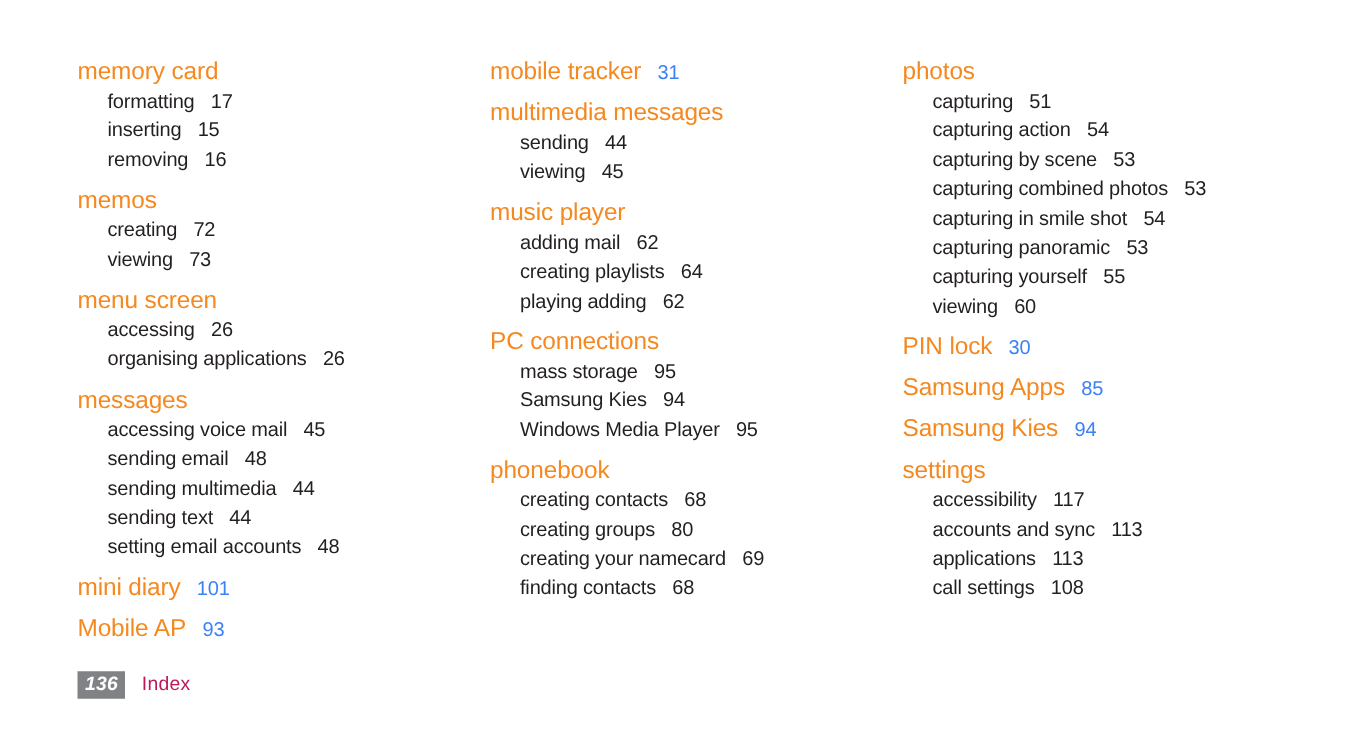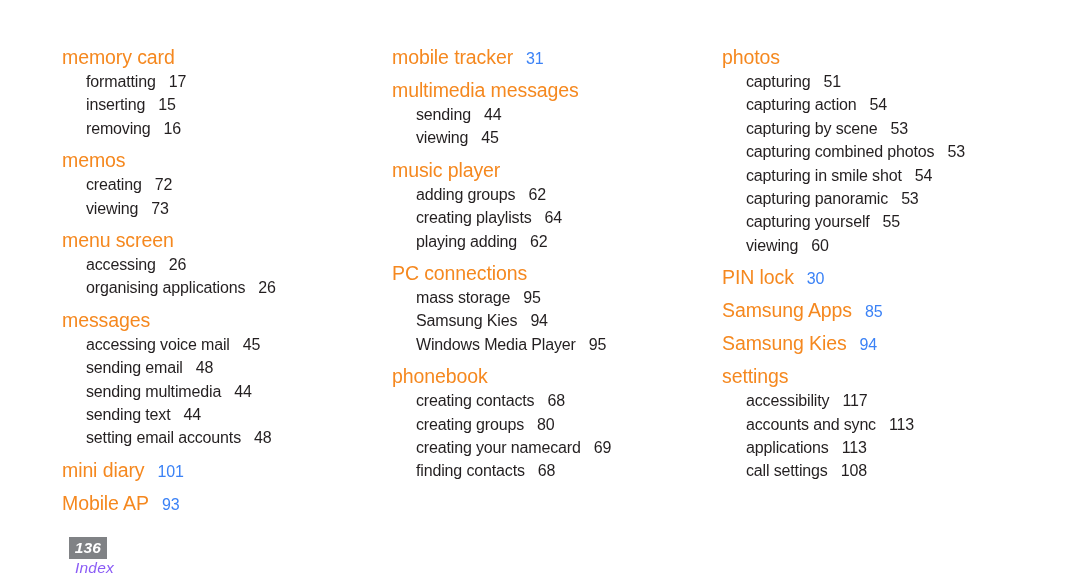--- a/index.html
+++ b/index.html
@@ -82,36 +82,34 @@
   .entry-group.standalone {
     margin-bottom: 7px;
   }
 
   
   .footer {
     position: absolute;
     left: 62px;
     top: 537px;
     display: flex;
-    flex-direction: column;
     align-items: center;
   }
   .page-badge {
     background: #808285;
     color: #ffffff;
     font-style: italic;
     font-weight: bold;
     font-size: 15.5px;
     line-height: 19px;
     padding: 1px 6px 2px 6px;
     letter-spacing: 0.2px;
   }
   .footer-label {
-    color: #8b5cf6;
-    font-style: italic;
+    color: #be185d;
     font-size: 15.5px;
     margin-left: 13px;
     letter-spacing: 0.2px;
   }
 </style>
 </head>
 <body>
 
 <div id="index-page">
 
@@ -152,21 +150,21 @@
         <div class="entry-group standalone">
           <div class="heading"><span class="term">mobile tracker</span><span class="page">31</span></div>
         </div>
         <div class="entry-group">
           <div class="heading"><span class="term">multimedia messages</span></div>
           <div class="sub"><span>sending</span><span class="page">44</span></div>
           <div class="sub"><span>viewing</span><span class="page">45</span></div>
         </div>
         <div class="entry-group">
           <div class="heading"><span class="term">music player</span></div>
-          <div class="sub"><span>adding groups</span><span class="page">62</span></div>
+          <div class="sub"><span>adding mail</span><span class="page">62</span></div>
           <div class="sub"><span>creating playlists</span><span class="page">64</span></div>
           <div class="sub"><span>playing adding</span><span class="page">62</span></div>
         </div>
         <div class="entry-group">
           <div class="heading"><span class="term">PC connections</span></div>
           <div class="sub"><span>mass storage</span><span class="page">95</span></div>
           <div class="sub"><span>Samsung Kies</span><span class="page">94</span></div>
           <div class="sub"><span>Windows Media Player</span><span class="page">95</span></div>
         </div>
         <div class="entry-group">

